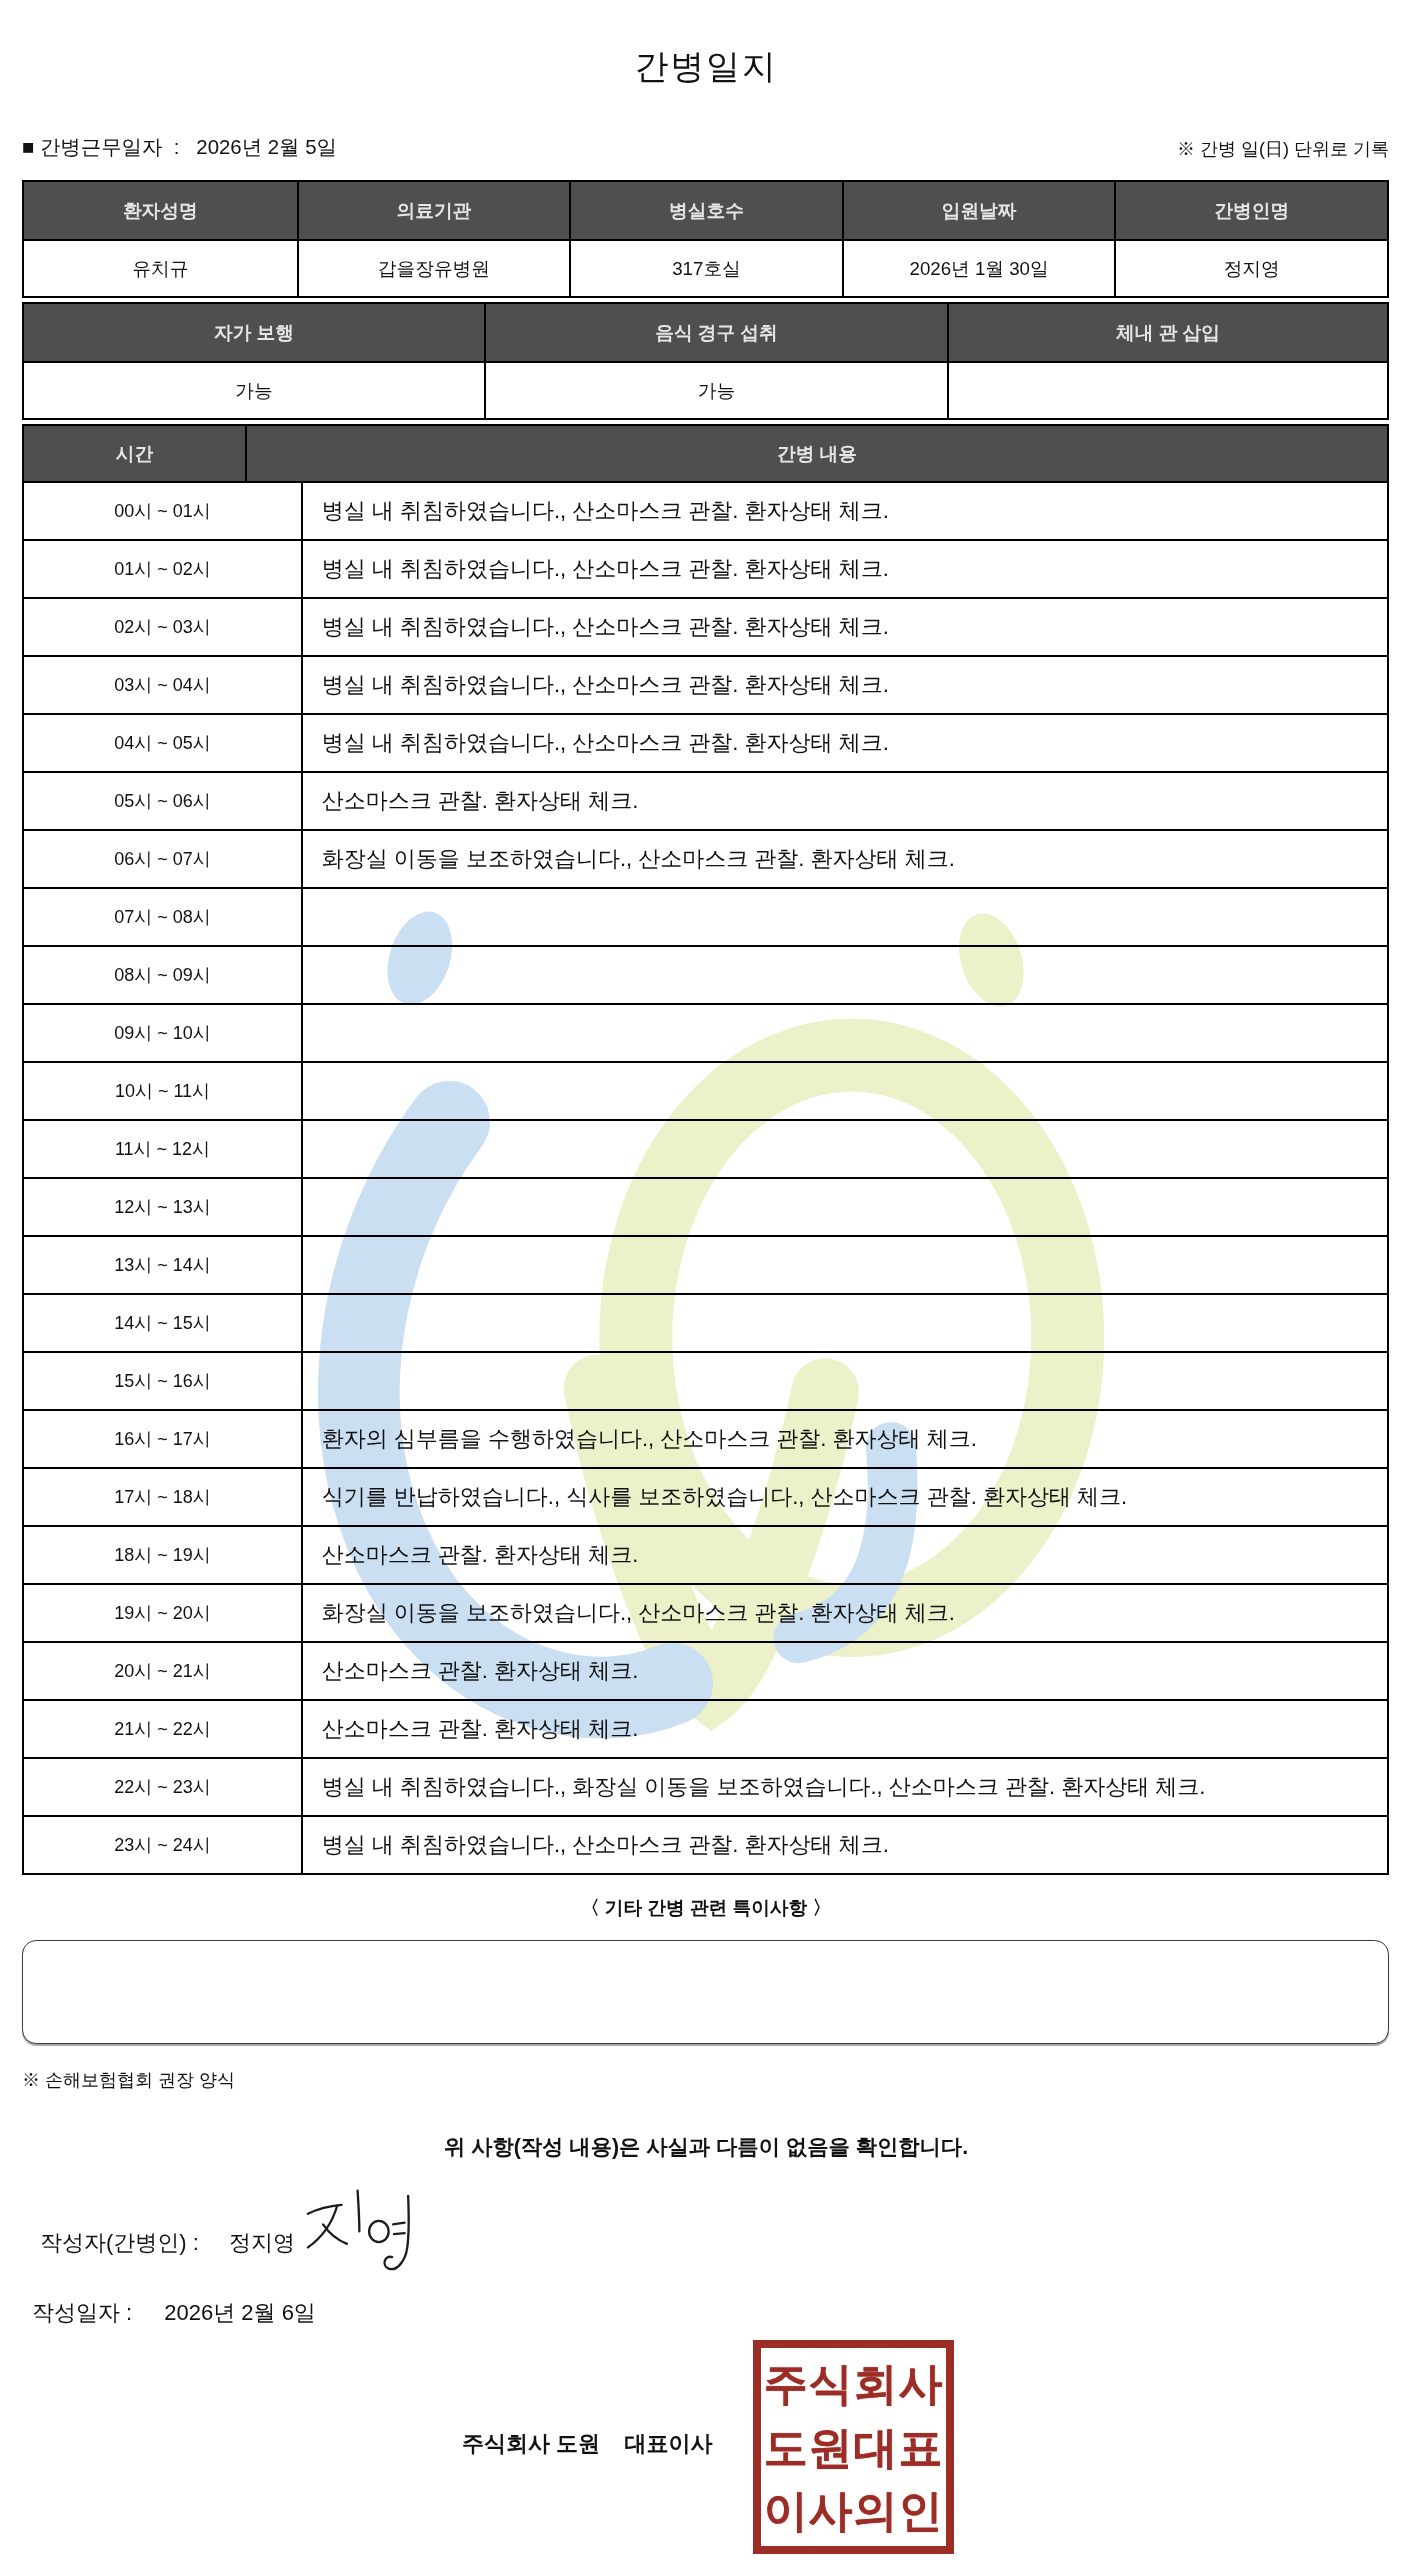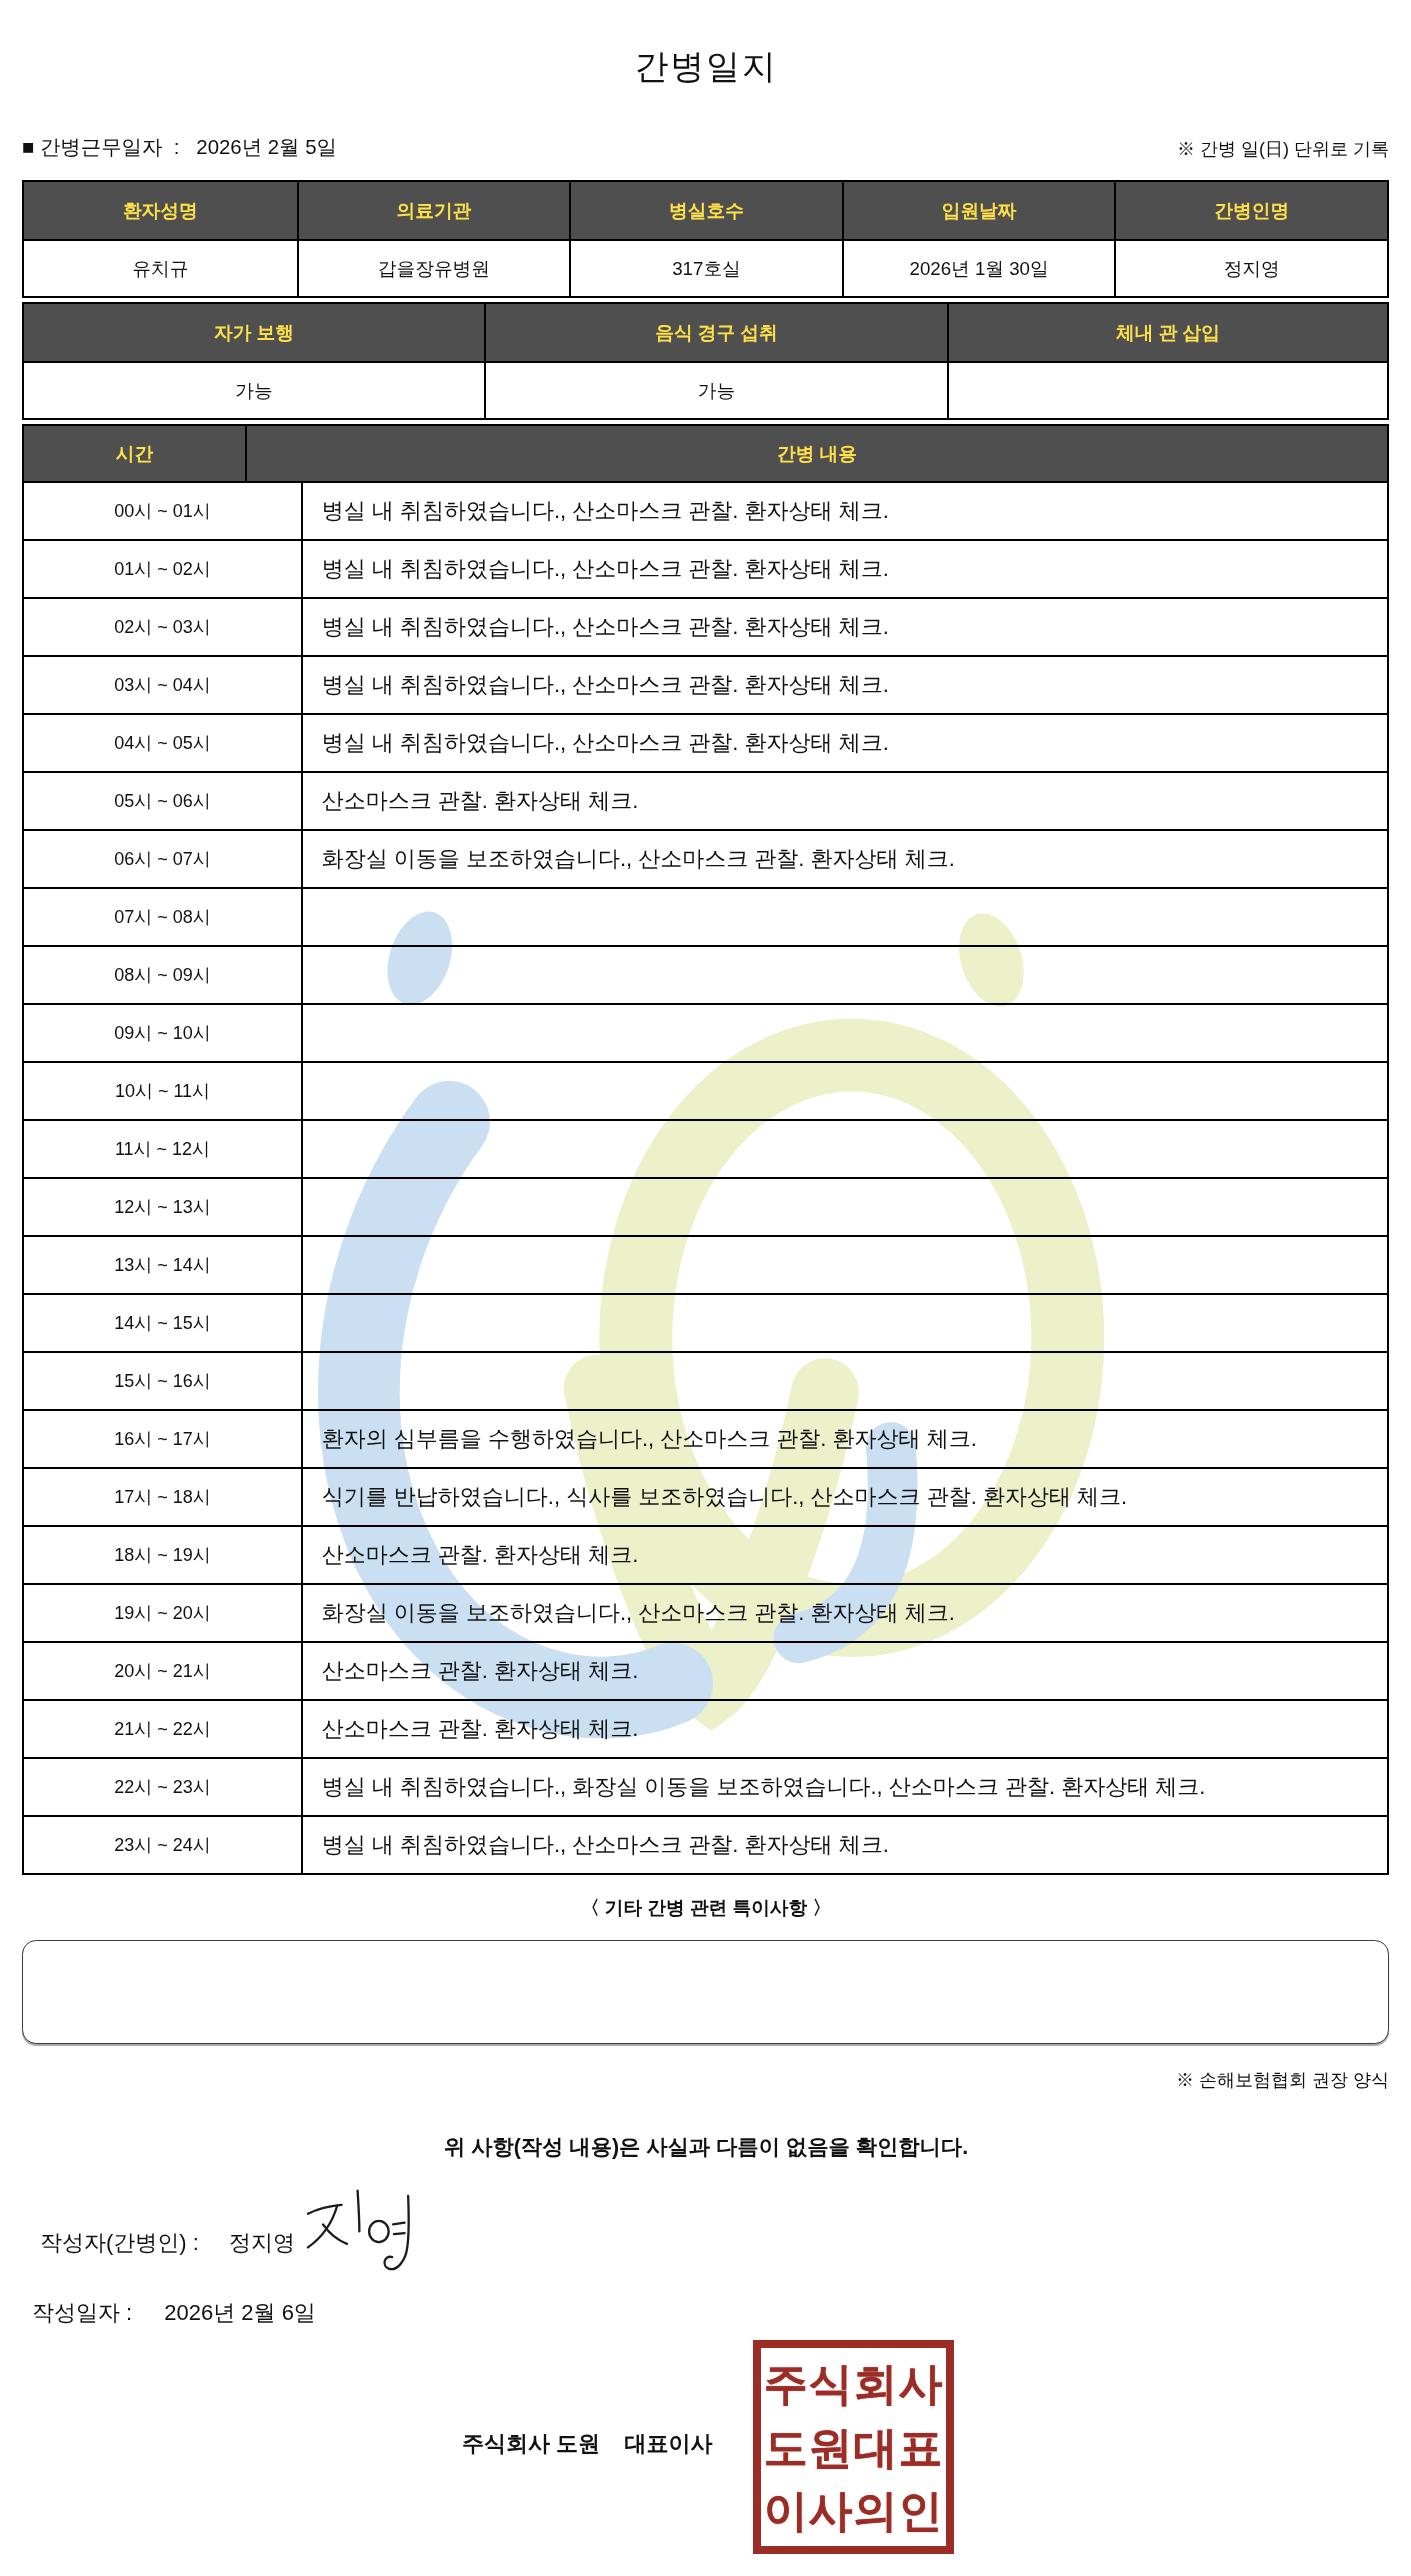--- a/index.html
+++ b/index.html
@@ -10,21 +10,21 @@
   .abs{position:absolute;}
   
   .watermark{position:absolute;left:0;top:0;width:1412px;height:2576px;z-index:0;pointer-events:none;}
   
   .title{top:44px;left:0;width:100%;text-align:center;font-size:34px;font-weight:normal;letter-spacing:1.8px;z-index:2;}
   .meta{top:133px;left:22px;width:1367px;display:flex;justify-content:space-between;align-items:flex-end;z-index:2;}
   .meta-left{font-size:20.4px;white-space:pre;}
   .meta-right{font-size:18px;white-space:pre;}
   
   .tbl{border:2.7px solid #000;background:transparent;z-index:1;box-sizing:border-box;}
-  .hdr-cell{background:var(--header-bg,#4f4f4f);color:#fde047;font-weight:bold;font-size:18.7px;
+  .hdr-cell{background:var(--header-bg,#4f4f4f);color:#e5e5e5;font-weight:bold;font-size:18.7px;
     display:flex;align-items:center;justify-content:center;}
   .val-cell{background:transparent;color:#111;font-size:18.7px;display:flex;align-items:center;justify-content:center;}
   .tbl1{top:180px;left:22px;width:1367px;}
   .tbl1 .row{display:grid;grid-template-columns:repeat(5,1fr);}
   .tbl2{top:302px;left:22px;width:1367px;}
   .tbl2 .row{display:grid;grid-template-columns:460px 463px 1fr;}
   .row-h{height:57px;}
   .row-v{height:55px;border-top:2.7px solid #000;}
   .cell-b{border-left:2.7px solid #000;}
   
@@ -33,21 +33,21 @@
   .log-hdr .time-col{width:223px;border-right:2.7px solid #000;box-sizing:border-box;}
   .log-hdr .content-col{flex:1;}
   .log-row{display:flex;height:58px;border-top:2.7px solid #000;box-sizing:border-box;justify-content:flex-end;}
   .time-cell{width:279px;border-right:2.7px solid #000;box-sizing:border-box;
     display:flex;align-items:center;justify-content:center;font-size:18px;}
   .content-cell{flex:1;display:flex;align-items:center;padding-left:18.7px;font-size:22px;border-radius:26px;}
   
   .notes-heading{top:1895px;left:0;width:100%;text-align:center;font-size:18.7px;font-weight:bold;z-index:2;}
   .notes-box{top:1940px;left:22px;width:1367px;height:104px;border:1.8px solid #3c3c3c;border-radius:14.2px;
     box-sizing:border-box;z-index:2;background:#fff;box-shadow:0 1.8px 0.9px rgba(0,0,0,0.35);}
-  .form-note{top:2068px;left:22px;width:1367px;text-align:right;font-size:18px;z-index:2;}
+  .form-note{top:2068px;left:22px;width:1367px;text-align:left;font-size:18px;z-index:2;}
   .confirm{top:2132px;left:0;width:100%;text-align:center;font-size:21.3px;font-weight:bold;z-index:2;}
   .writer-line{top:2228px;left:40px;font-size:22px;z-index:2;display:flex;align-items:flex-end;}
   .writer-name{margin-left:30px;}
   .signature{left:299px;top:2180px;width:142px;height:102px;z-index:2;}
   .date-line{top:2298px;left:32px;font-size:22px;z-index:2;display:flex;}
   .date-value{margin-left:32px;}
   .company-line{top:2429px;left:462px;font-size:22px;font-weight:bold;white-space:pre;z-index:2;}
   
   .stamp{left:753px;top:2340px;width:201px;height:214px;border:8px solid var(--stamp-color,#9b2d26);
     box-sizing:border-box;display:flex;flex-direction:column;justify-content:space-evenly;align-items:center;

